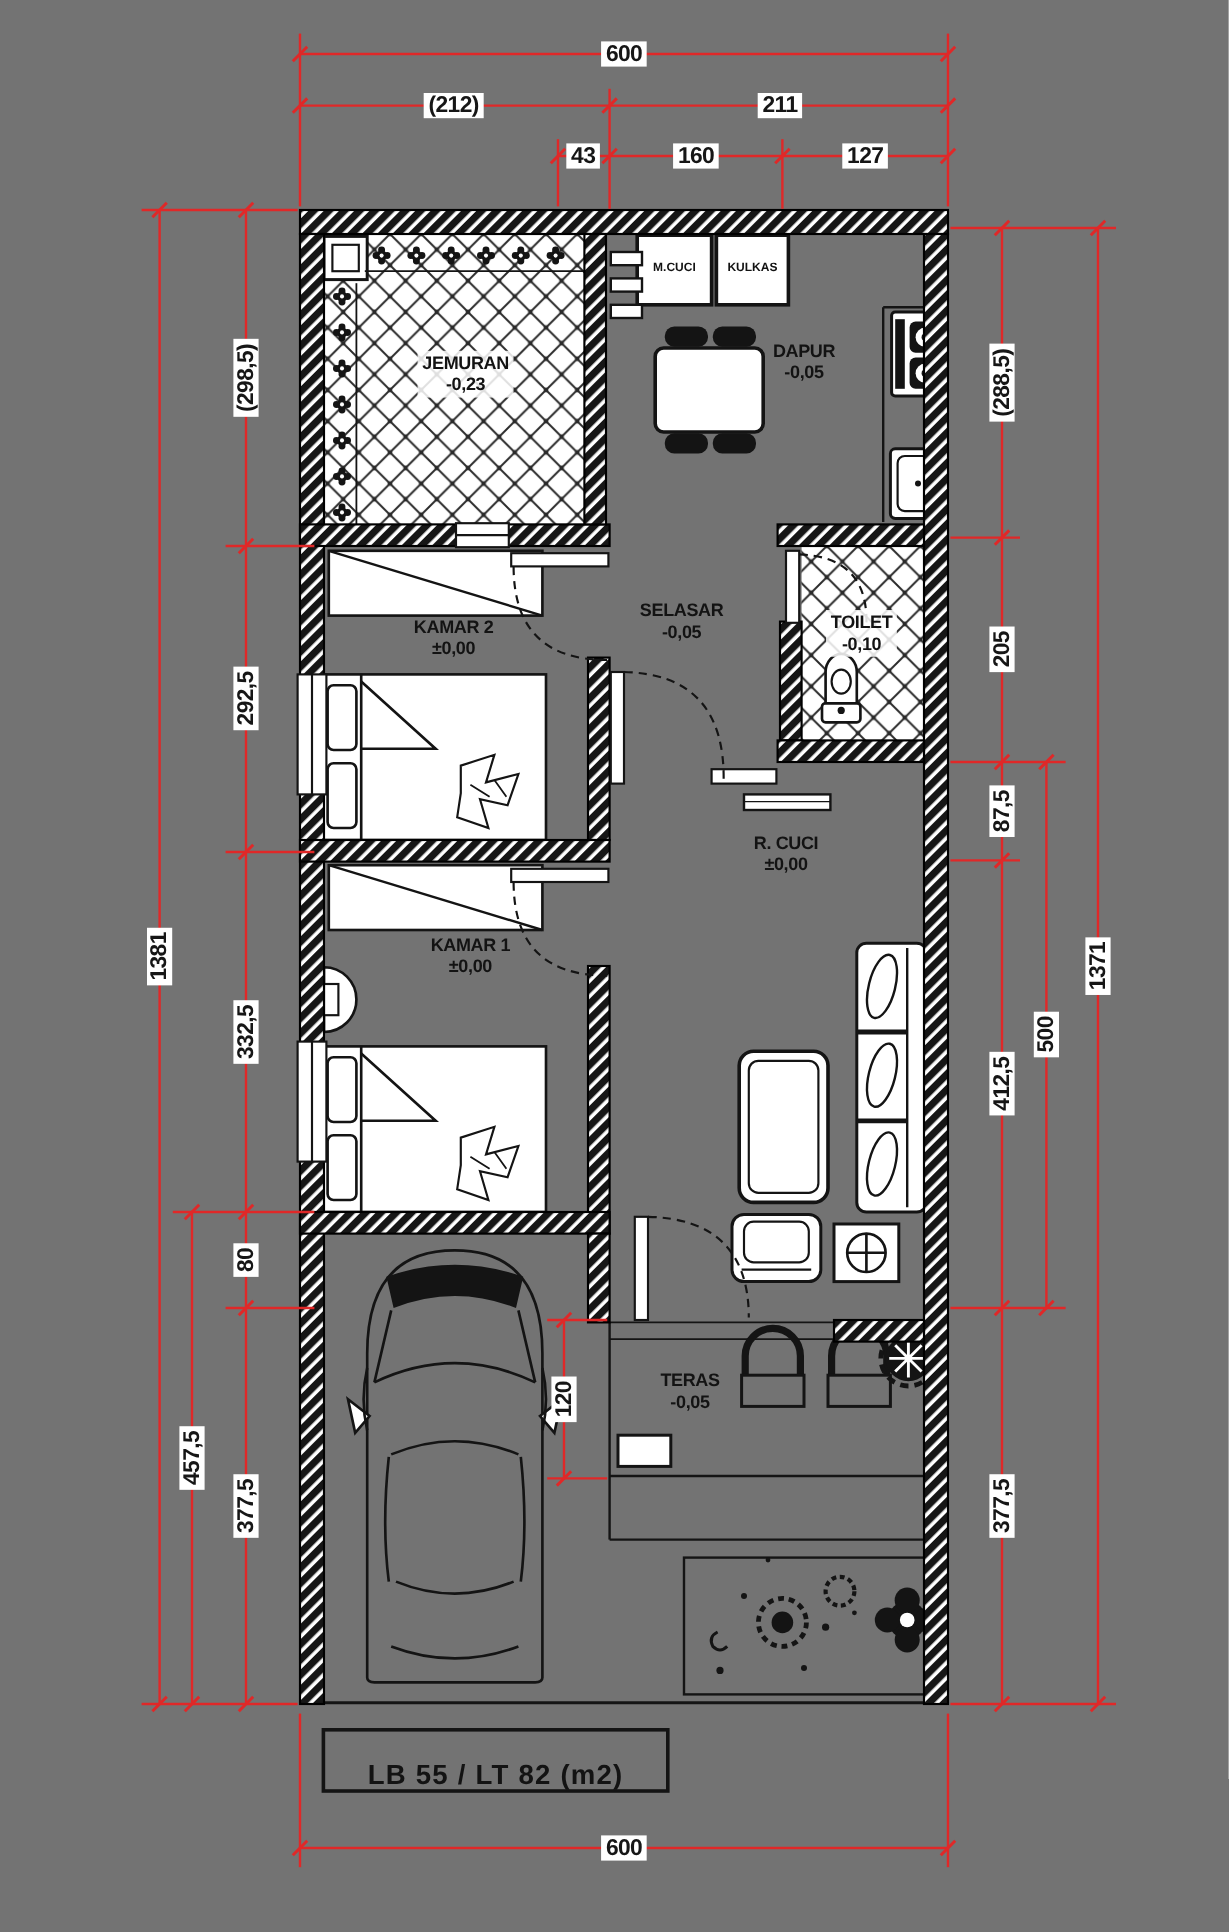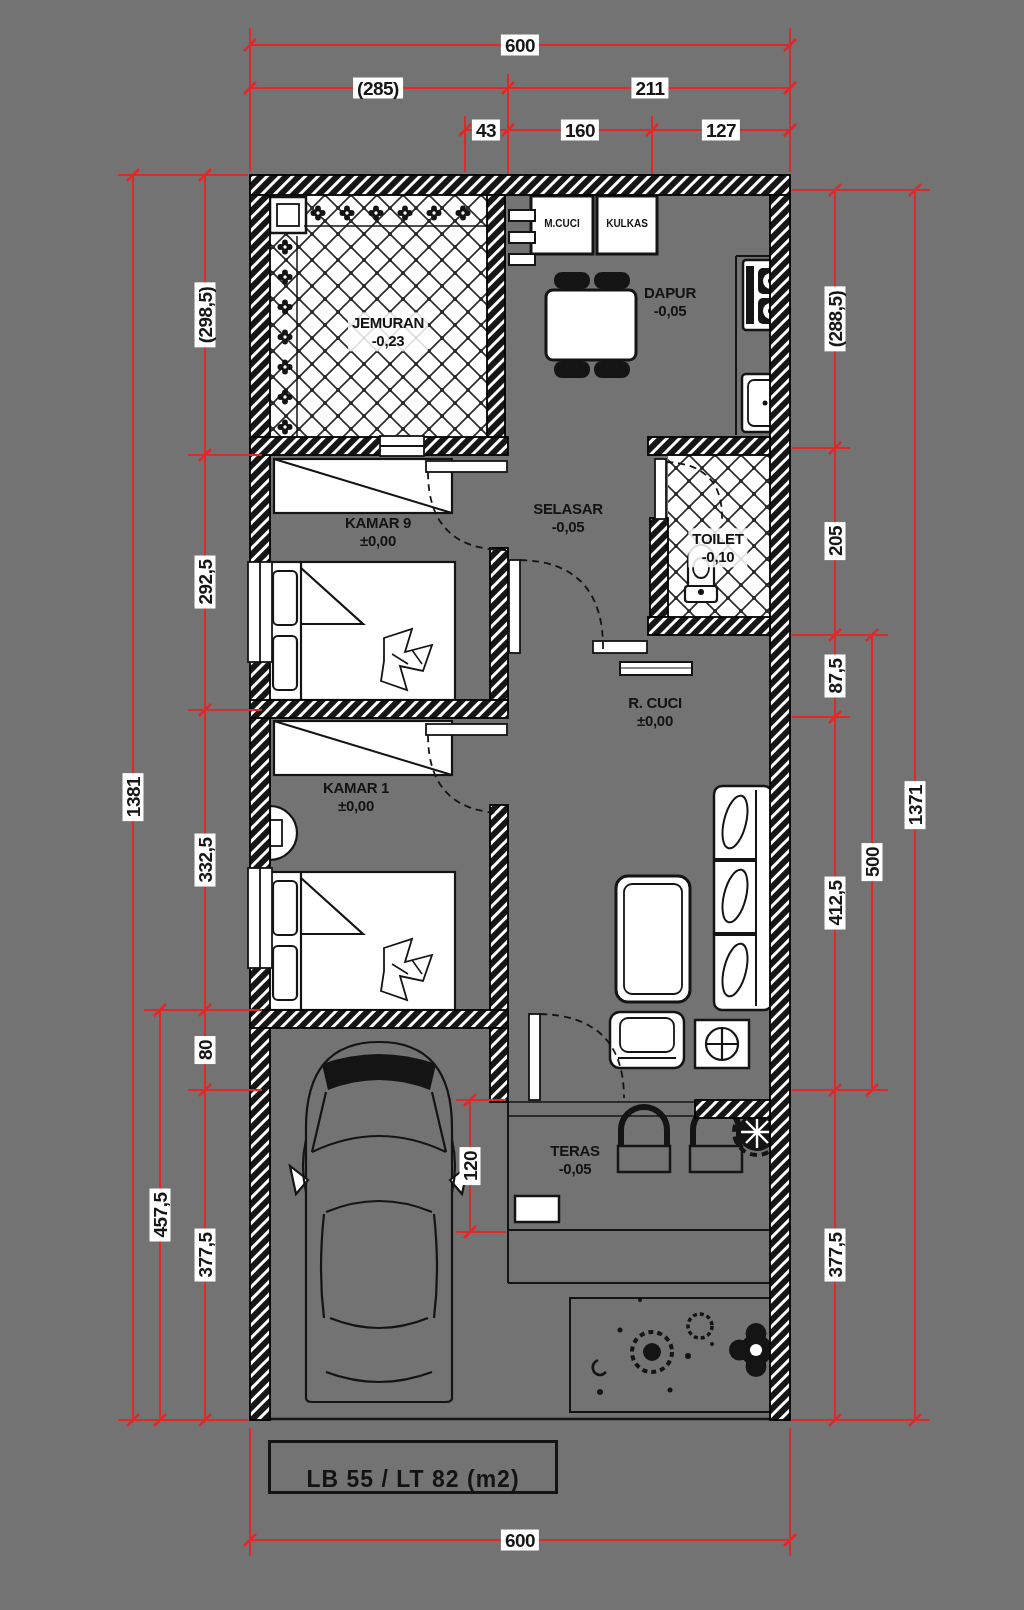--- a/index.html
+++ b/index.html
@@ -7,21 +7,21 @@
          font-family:"Liberation Sans",sans-serif;overflow:hidden;}
   #plan-svg{position:absolute;left:0;top:0;}
   .dim{position:absolute;transform:translate(-50%,-50%);
        font:700 19px/1 "Liberation Sans",sans-serif;color:#161616;
        background:#ffffff;padding:1px 4px;white-space:nowrap;letter-spacing:-0.5px;}
   .dim.v{transform:translate(-50%,-50%) rotate(-90deg);}
   .room-label{position:absolute;transform:translate(-50%,-50%);
        display:flex;flex-direction:column;align-items:center;text-align:center;
        font:700 15px/1.18 "Liberation Sans",sans-serif;color:#131313;
        white-space:nowrap;letter-spacing:-0.3px;}
-  .room-label.on-hatch{background:rgba(255,255,255,0.85);padding:2px 4px;margin-top:20px;}
+  .room-label.on-hatch{background:rgba(255,255,255,0.85);padding:2px 4px;}
   .app-label{position:absolute;transform:translate(-50%,-50%);
        font:700 10px/1 "Liberation Sans",sans-serif;color:#131313;white-space:nowrap;}
   .footer-box{position:absolute;left:268px;top:1440px;width:284px;height:48px;
        border:3px solid #141414;display:flex;align-items:flex-end;justify-content:center;
        font:700 23px/1 "Liberation Sans",sans-serif;color:#131313;letter-spacing:1px;}
 </style>
 </head>
 <body>
 
 <div id="scene">
@@ -338,21 +338,21 @@
     <path d="M154 1016 L166 1004 M154 1426 L166 1414"></path>
     <path d="M909 196 L921 184 M909 1426 L921 1414"></path>
     <path d="M829 196 L841 184 M829 454 L841 442 M829 641 L841 629 M829 723 L841 711 M829 1096 L841 1084 M829 1426 L841 1414"></path>
     <path d="M866 641 L878 629 M866 1096 L878 1084"></path>
     <path d="M244 1546 L256 1534 M784 1546 L796 1534"></path>
     <path d="M464 1106 L476 1094 M464 1238 L476 1226"></path>
   </g>
 </svg>
 
 <span class="dim" style="left:520px;top:45px">600</span>
-<span class="dim" style="left:378px;top:88px">(285)</span>
+<span class="dim" style="left:378px;top:88px">(212)</span>
 <span class="dim" style="left:650px;top:88px">211</span>
 <span class="dim" style="left:486px;top:130px">43</span>
 <span class="dim" style="left:580px;top:130px">160</span>
 <span class="dim" style="left:721px;top:130px">127</span>
 
 <span class="dim v" style="left:133px;top:797px">1381</span>
 <span class="dim v" style="left:205px;top:315px">(298,5)</span>
 <span class="dim v" style="left:205px;top:582px">292,5</span>
 <span class="dim v" style="left:205px;top:860px">332,5</span>
 <span class="dim v" style="left:205px;top:1050px">80</span>
@@ -372,32 +372,32 @@
 
 <div class="room-label on-hatch" style="left:388px;top:312px">
   <span>JEMURAN</span>
   <span>-0,23</span>
 </div>
 <div class="room-label" style="left:670px;top:302px">
   <span>DAPUR</span>
   <span>-0,05</span>
 </div>
 <div class="room-label" style="left:378px;top:532px">
-  <span>KAMAR 9</span>
+  <span>KAMAR 2</span>
   <span>±0,00</span>
 </div>
 <div class="room-label" style="left:568px;top:518px">
   <span>SELASAR</span>
   <span>-0,05</span>
 </div>
 <div class="room-label on-hatch" style="left:718px;top:528px">
   <span>TOILET</span>
   <span>-0,10</span>
 </div>
-<div class="room-label" style="left:356px;top:797px">
+<div class="room-label" style="left:392px;top:797px">
   <span>KAMAR 1</span>
   <span>±0,00</span>
 </div>
 <div class="room-label" style="left:655px;top:712px">
   <span>R. CUCI</span>
   <span>±0,00</span>
 </div>
 <div class="room-label" style="left:575px;top:1160px">
   <span>TERAS</span>
   <span>-0,05</span>

